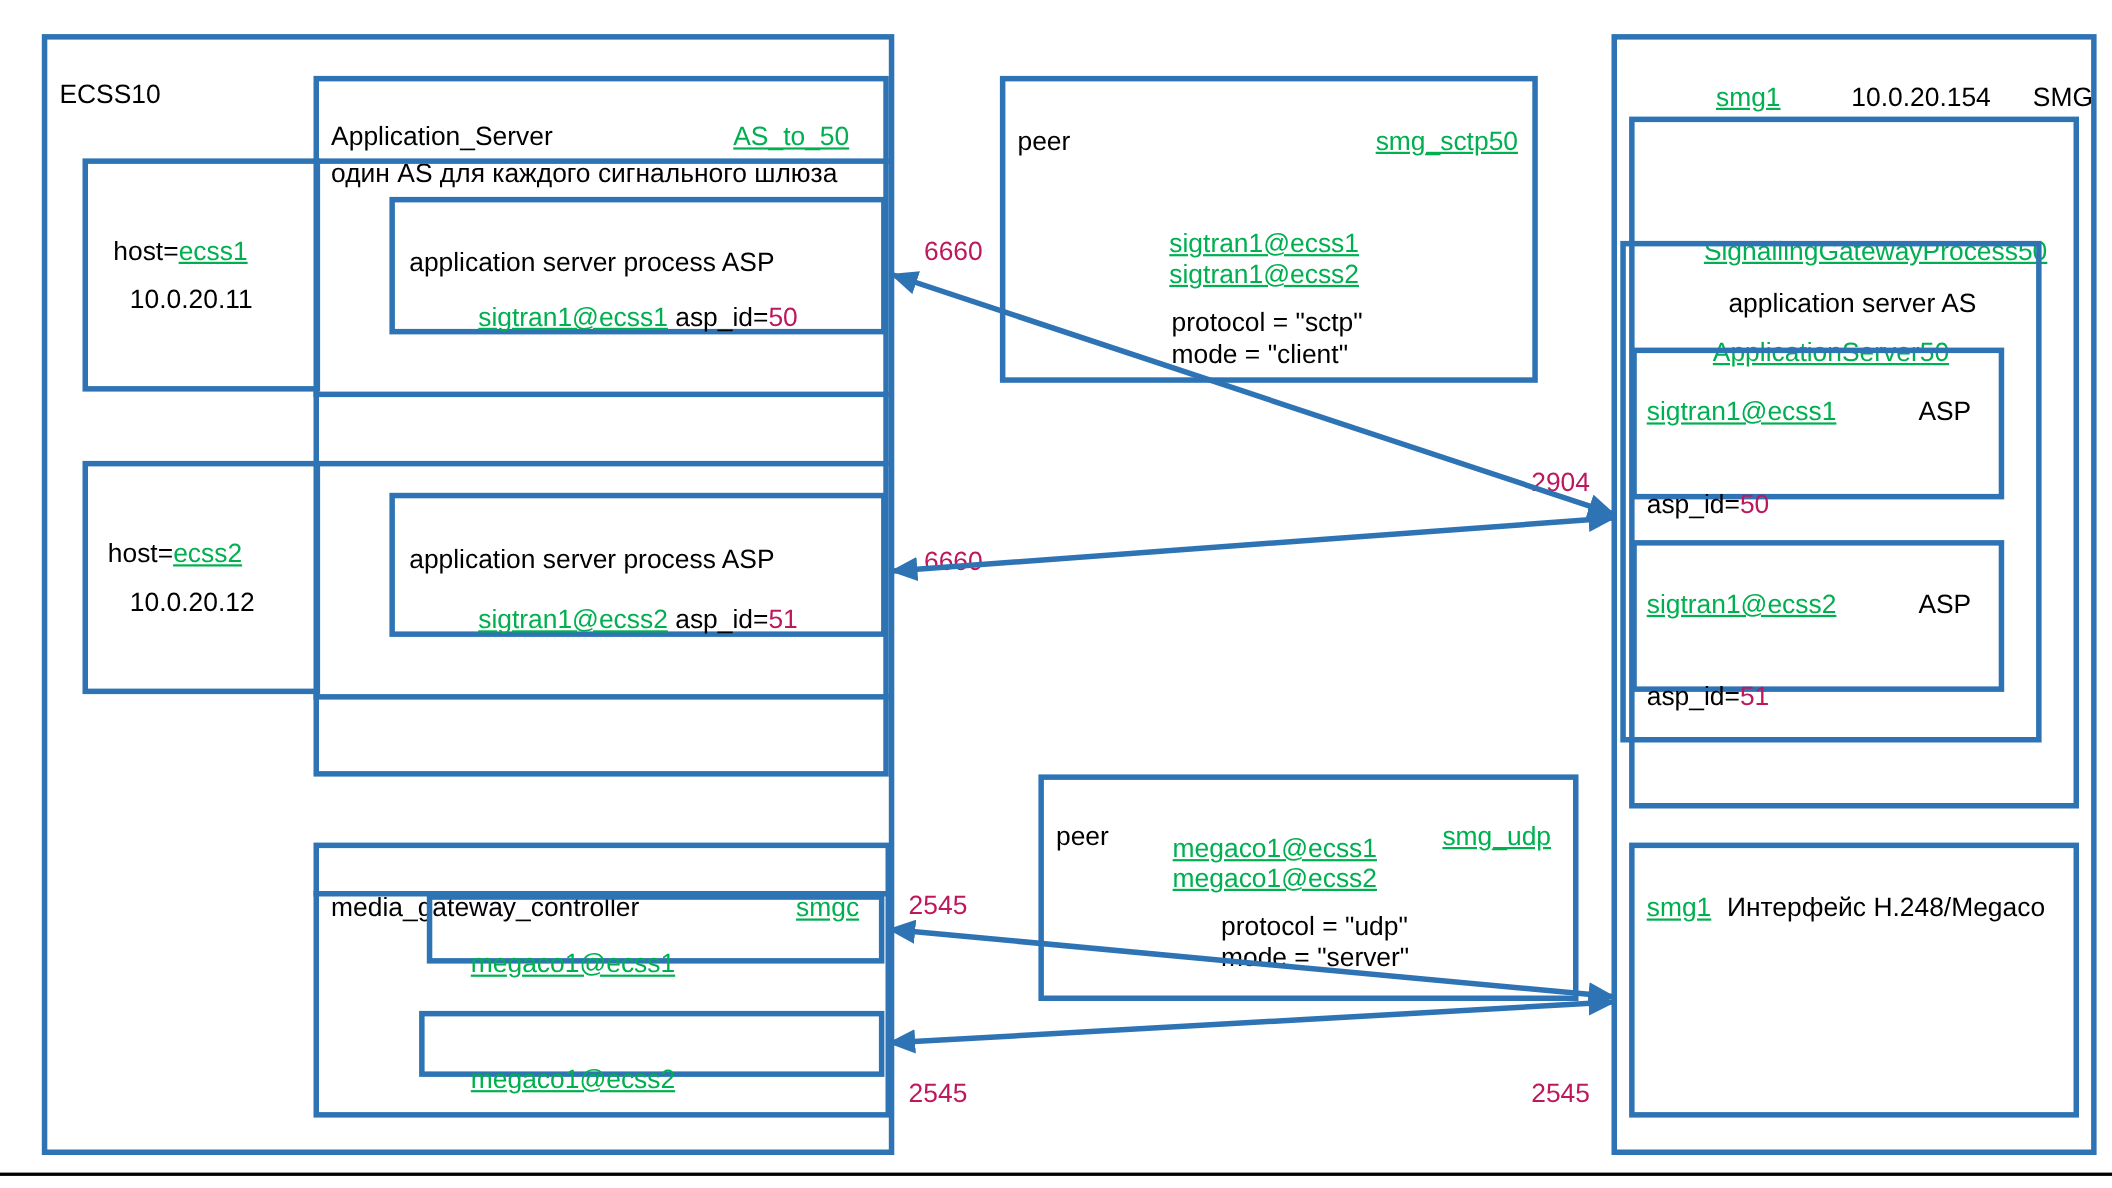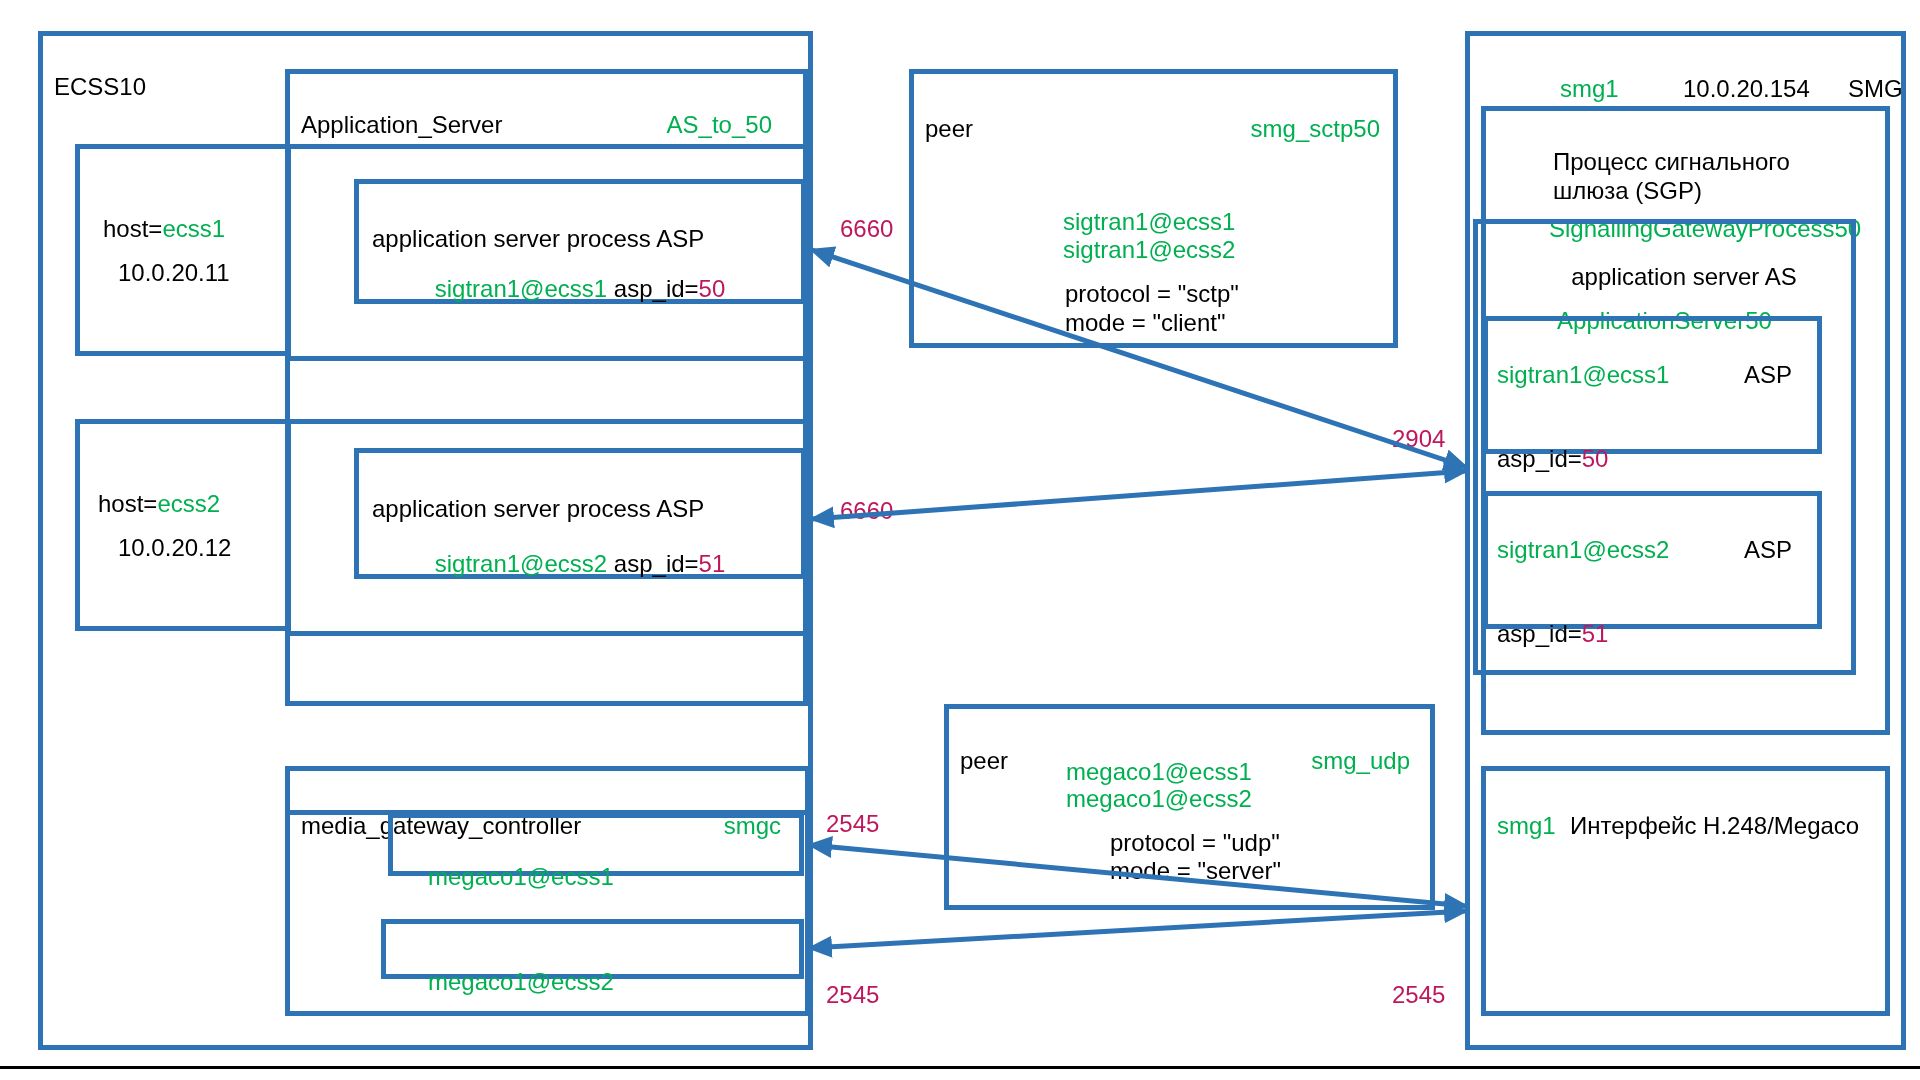--- a/index.html
+++ b/index.html
@@ -3,38 +3,39 @@
 <meta charset="utf-8">
 <style>
   html,body{margin:0;padding:0;background:#fff;}
   .page{
     position:relative;width:1920px;height:1080px;background:#ffffff;overflow:hidden;
     font-family:"Liberation Sans",sans-serif;font-size:24px;color:#000;line-height:1.2;
   }
   .box{position:absolute;border:5px solid #2e74b5;box-sizing:border-box;background:transparent;}
   .sep{position:absolute;height:5px;background:#2e74b5;}
   .txt{position:absolute;white-space:nowrap;margin-top:35px;}
-  .g{color:#00b050;}
+  .g{color:#00b050;text-decoration:underline;}
   .r{color:#be185d;}
   .center{text-align:center;}
   .pre{white-space:pre-line;}
   .arrows{position:absolute;left:0;top:0;width:1920px;height:1080px;pointer-events:none;}
   .bottombar{position:absolute;left:0;top:1066px;width:1920px;height:3px;background:#000;}
 </style>
 </head>
 <body>
 
 <div class="page">
 
   <div class="box" style="left:38px;top:31px;width:775px;height:1019px"></div>
   <div class="txt" style="left:54px;top:38px">ECSS10</div>
 
   <div class="box" style="left:285px;top:69px;width:523px;height:637px"></div>
   <div class="txt" style="left:301px;top:76px">Application_Server</div>
   <div class="txt g" style="right:1148px;top:76px">AS_to_50</div>
+  <div class="txt" style="left:301px;top:109px">один AS для каждого сигнального шлюза</div>
   <div class="sep" style="left:285px;top:144px;width:523px"></div>
   <div class="sep" style="left:285px;top:356px;width:523px"></div>
   <div class="sep" style="left:285px;top:419px;width:523px"></div>
   <div class="sep" style="left:285px;top:631px;width:523px"></div>
 
   <div class="box" style="left:75px;top:144px;width:216px;height:212px"></div>
   <div class="txt" style="left:103px;top:180px"><span>host=</span><span class="g">ecss1</span></div>
   <div class="txt" style="left:118px;top:224px">10.0.20.11</div>
 
   <div class="box" style="left:354px;top:179px;width:452px;height:125px"></div>
@@ -75,22 +76,20 @@
   <div class="txt g" style="left:1066px;top:750px">megaco1@ecss2</div>
   <div class="txt" style="left:1110px;top:794px">protocol = "udp"</div>
   <div class="txt" style="left:1110px;top:822px">mode = "server"</div>
 
   <div class="box" style="left:1465px;top:31px;width:441px;height:1019px"></div>
   <div class="txt g" style="left:1560px;top:40px">smg1</div>
   <div class="txt" style="left:1683px;top:40px">10.0.20.154</div>
   <div class="txt" style="left:1848px;top:40px">SMG</div>
 
   <div class="box" style="left:1481px;top:106px;width:409px;height:629px"></div>
-  <div class="txt pre" style="left:1553px;top:113px;white-space:pre-line">Процесс сигнального
-шлюза (SGP)</div>
   <div class="txt g" style="left:1549px;top:180px">SignallingGatewayProcess50</div>
 
   <div class="box" style="left:1473px;top:219px;width:383px;height:456px"></div>
   <div class="txt center" style="left:1473px;top:228px;width:422px">application server AS</div>
   <div class="txt g center" style="left:1473px;top:272px;width:383px">ApplicationServer50</div>
 
   <div class="box" style="left:1483px;top:316px;width:339px;height:138px"></div>
   <div class="txt g" style="left:1497px;top:326px">sigtran1@ecss1</div>
   <div class="txt" style="left:1744px;top:326px">ASP</div>
   <div class="txt" style="left:1497px;top:410px"><span>asp_id=</span><span class="r">50</span></div>

